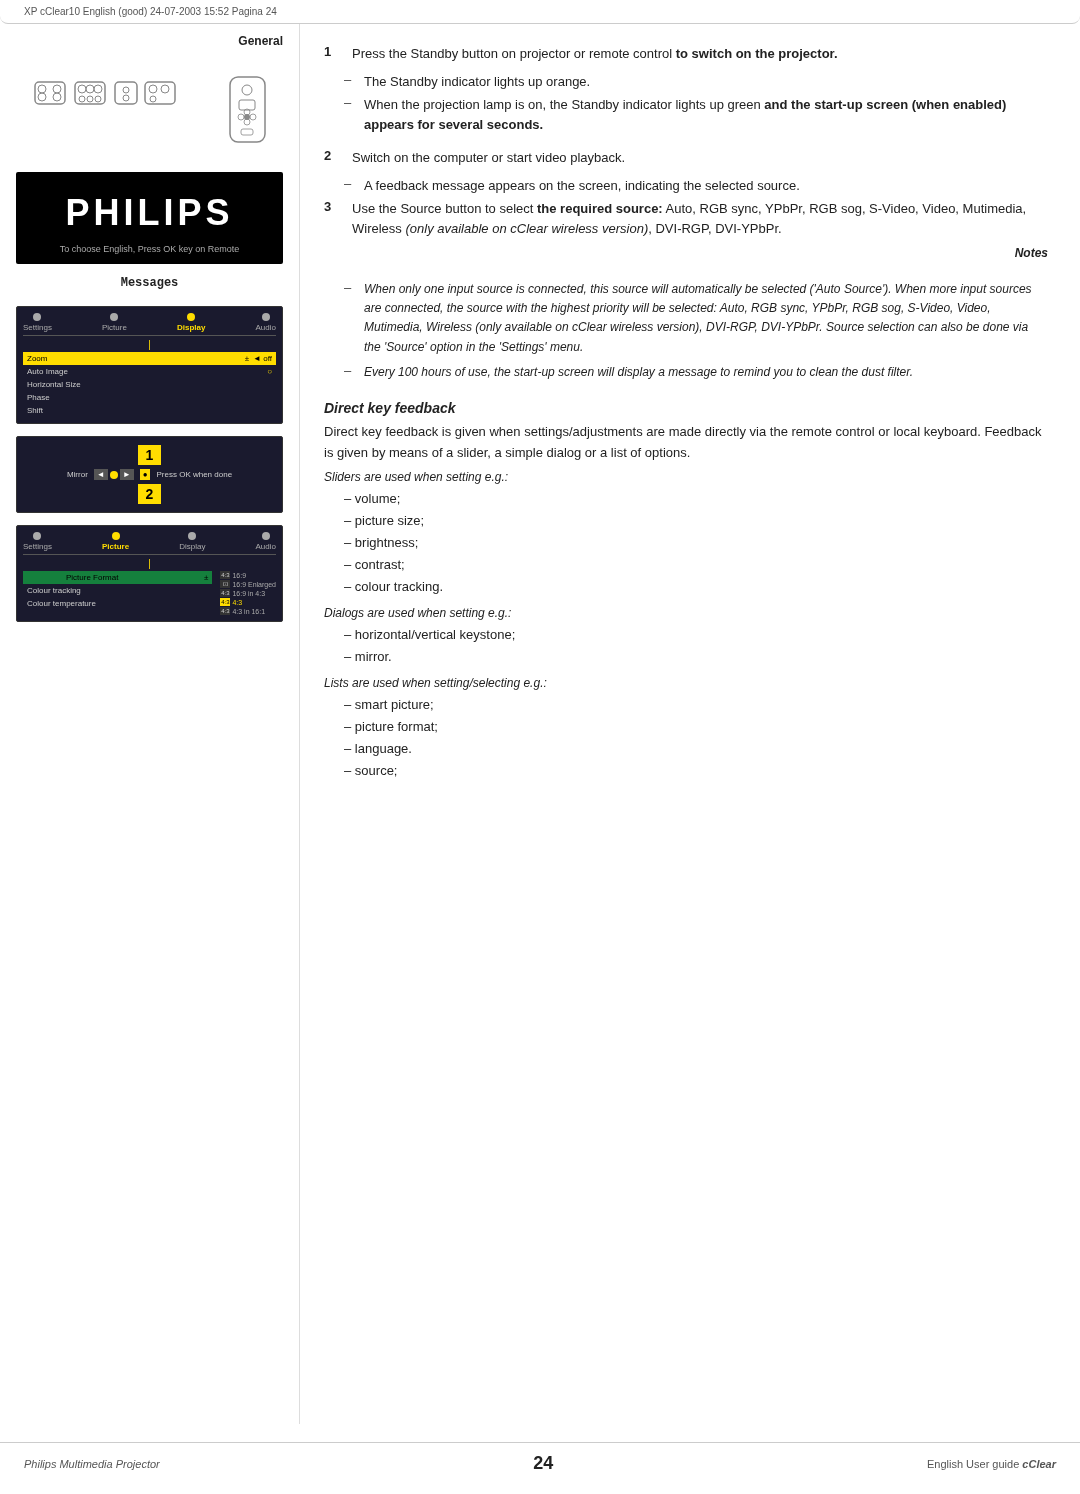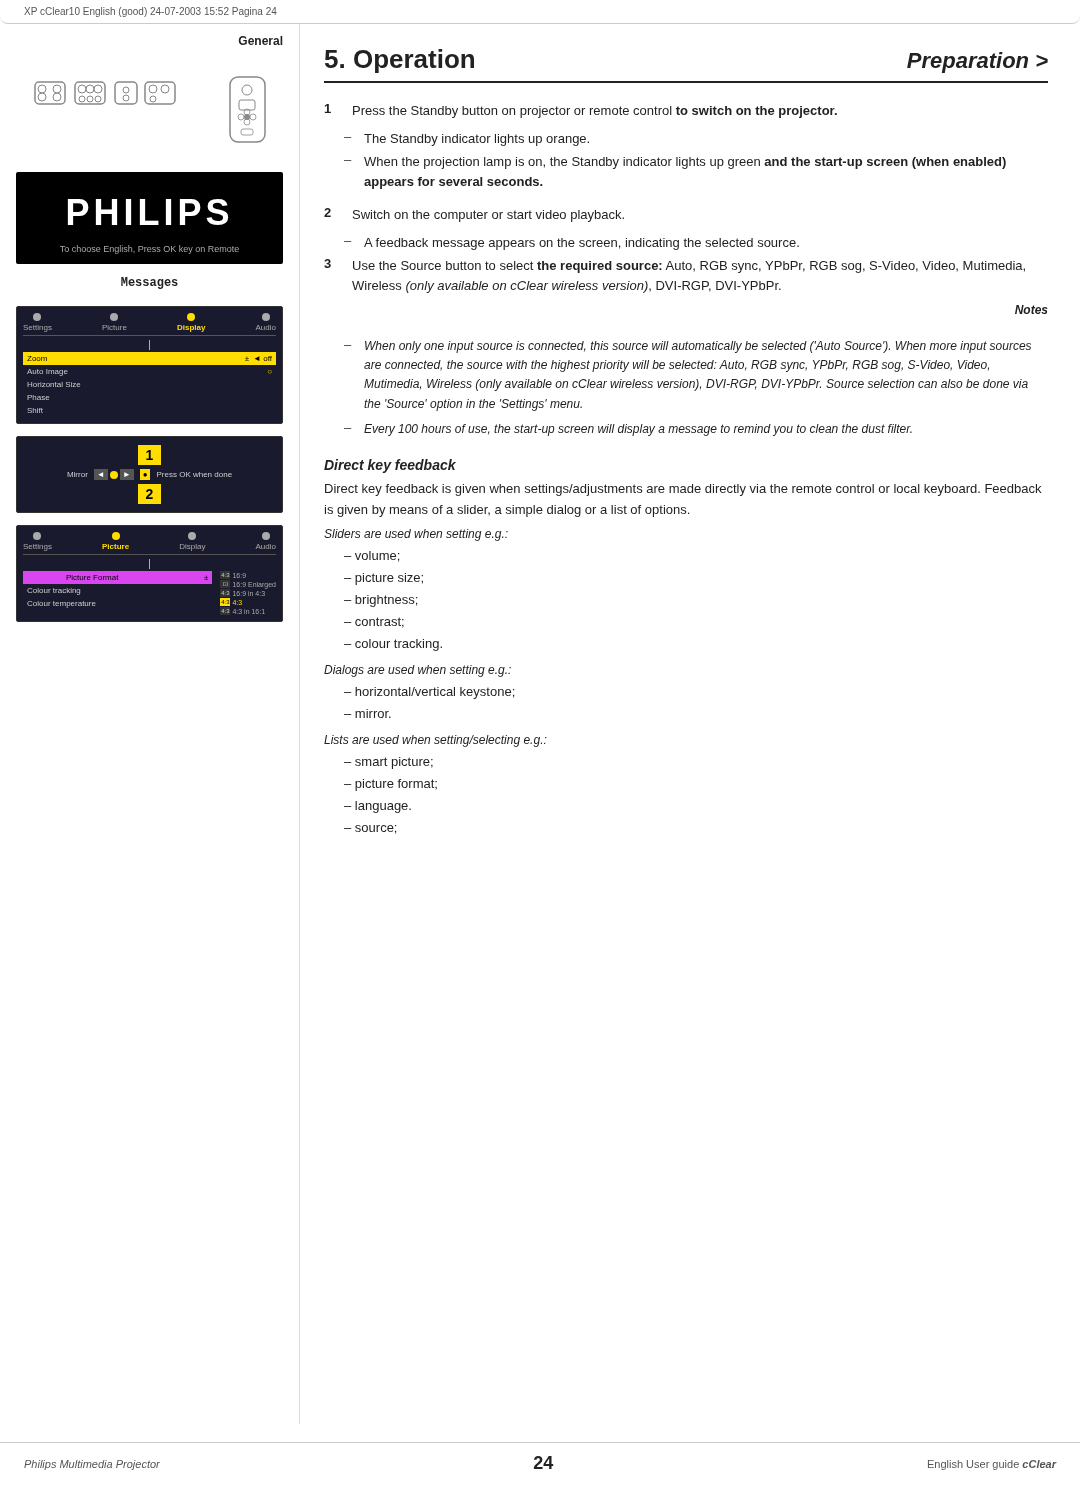--- a/index.html
+++ b/index.html
@@ -209,21 +209,21 @@
       font-size: 9px;
     }
     .list-row {
       display: flex;
       align-items: center;
       padding: 2px 4px;
       font-size: 8px;
       color: #ccc;
     }
     .list-row.highlighted {
-      background: #d946ef;
+      background: #15803d;
       color: #000;
       padding-left: 43px;
     }
     .list-row-label { flex: 1; }
     .list-options {
       display: flex;
       flex-direction: column;
       gap: 1px;
       margin-left: 8px;
     }
@@ -581,24 +581,20 @@
             <span>4:3 in 16:1</span>
           </div>
         </div>
       </div>
     </div>
 
   </div>
 
   <div class="main-content">
 
-    <div class="title-row">
-      <div class="section-title">5. Operation</div>
-      <div class="section-subtitle">Preparation &gt;</div>
-    </div>
 
     <div class="step-row">
       <div class="step-num">1</div>
       <div class="step-text">
         Press the Standby button on projector or remote control <strong>to switch on the projector.</strong>
       </div>
     </div>
 
     <div class="dash-item">
       <span class="dash">–</span>

